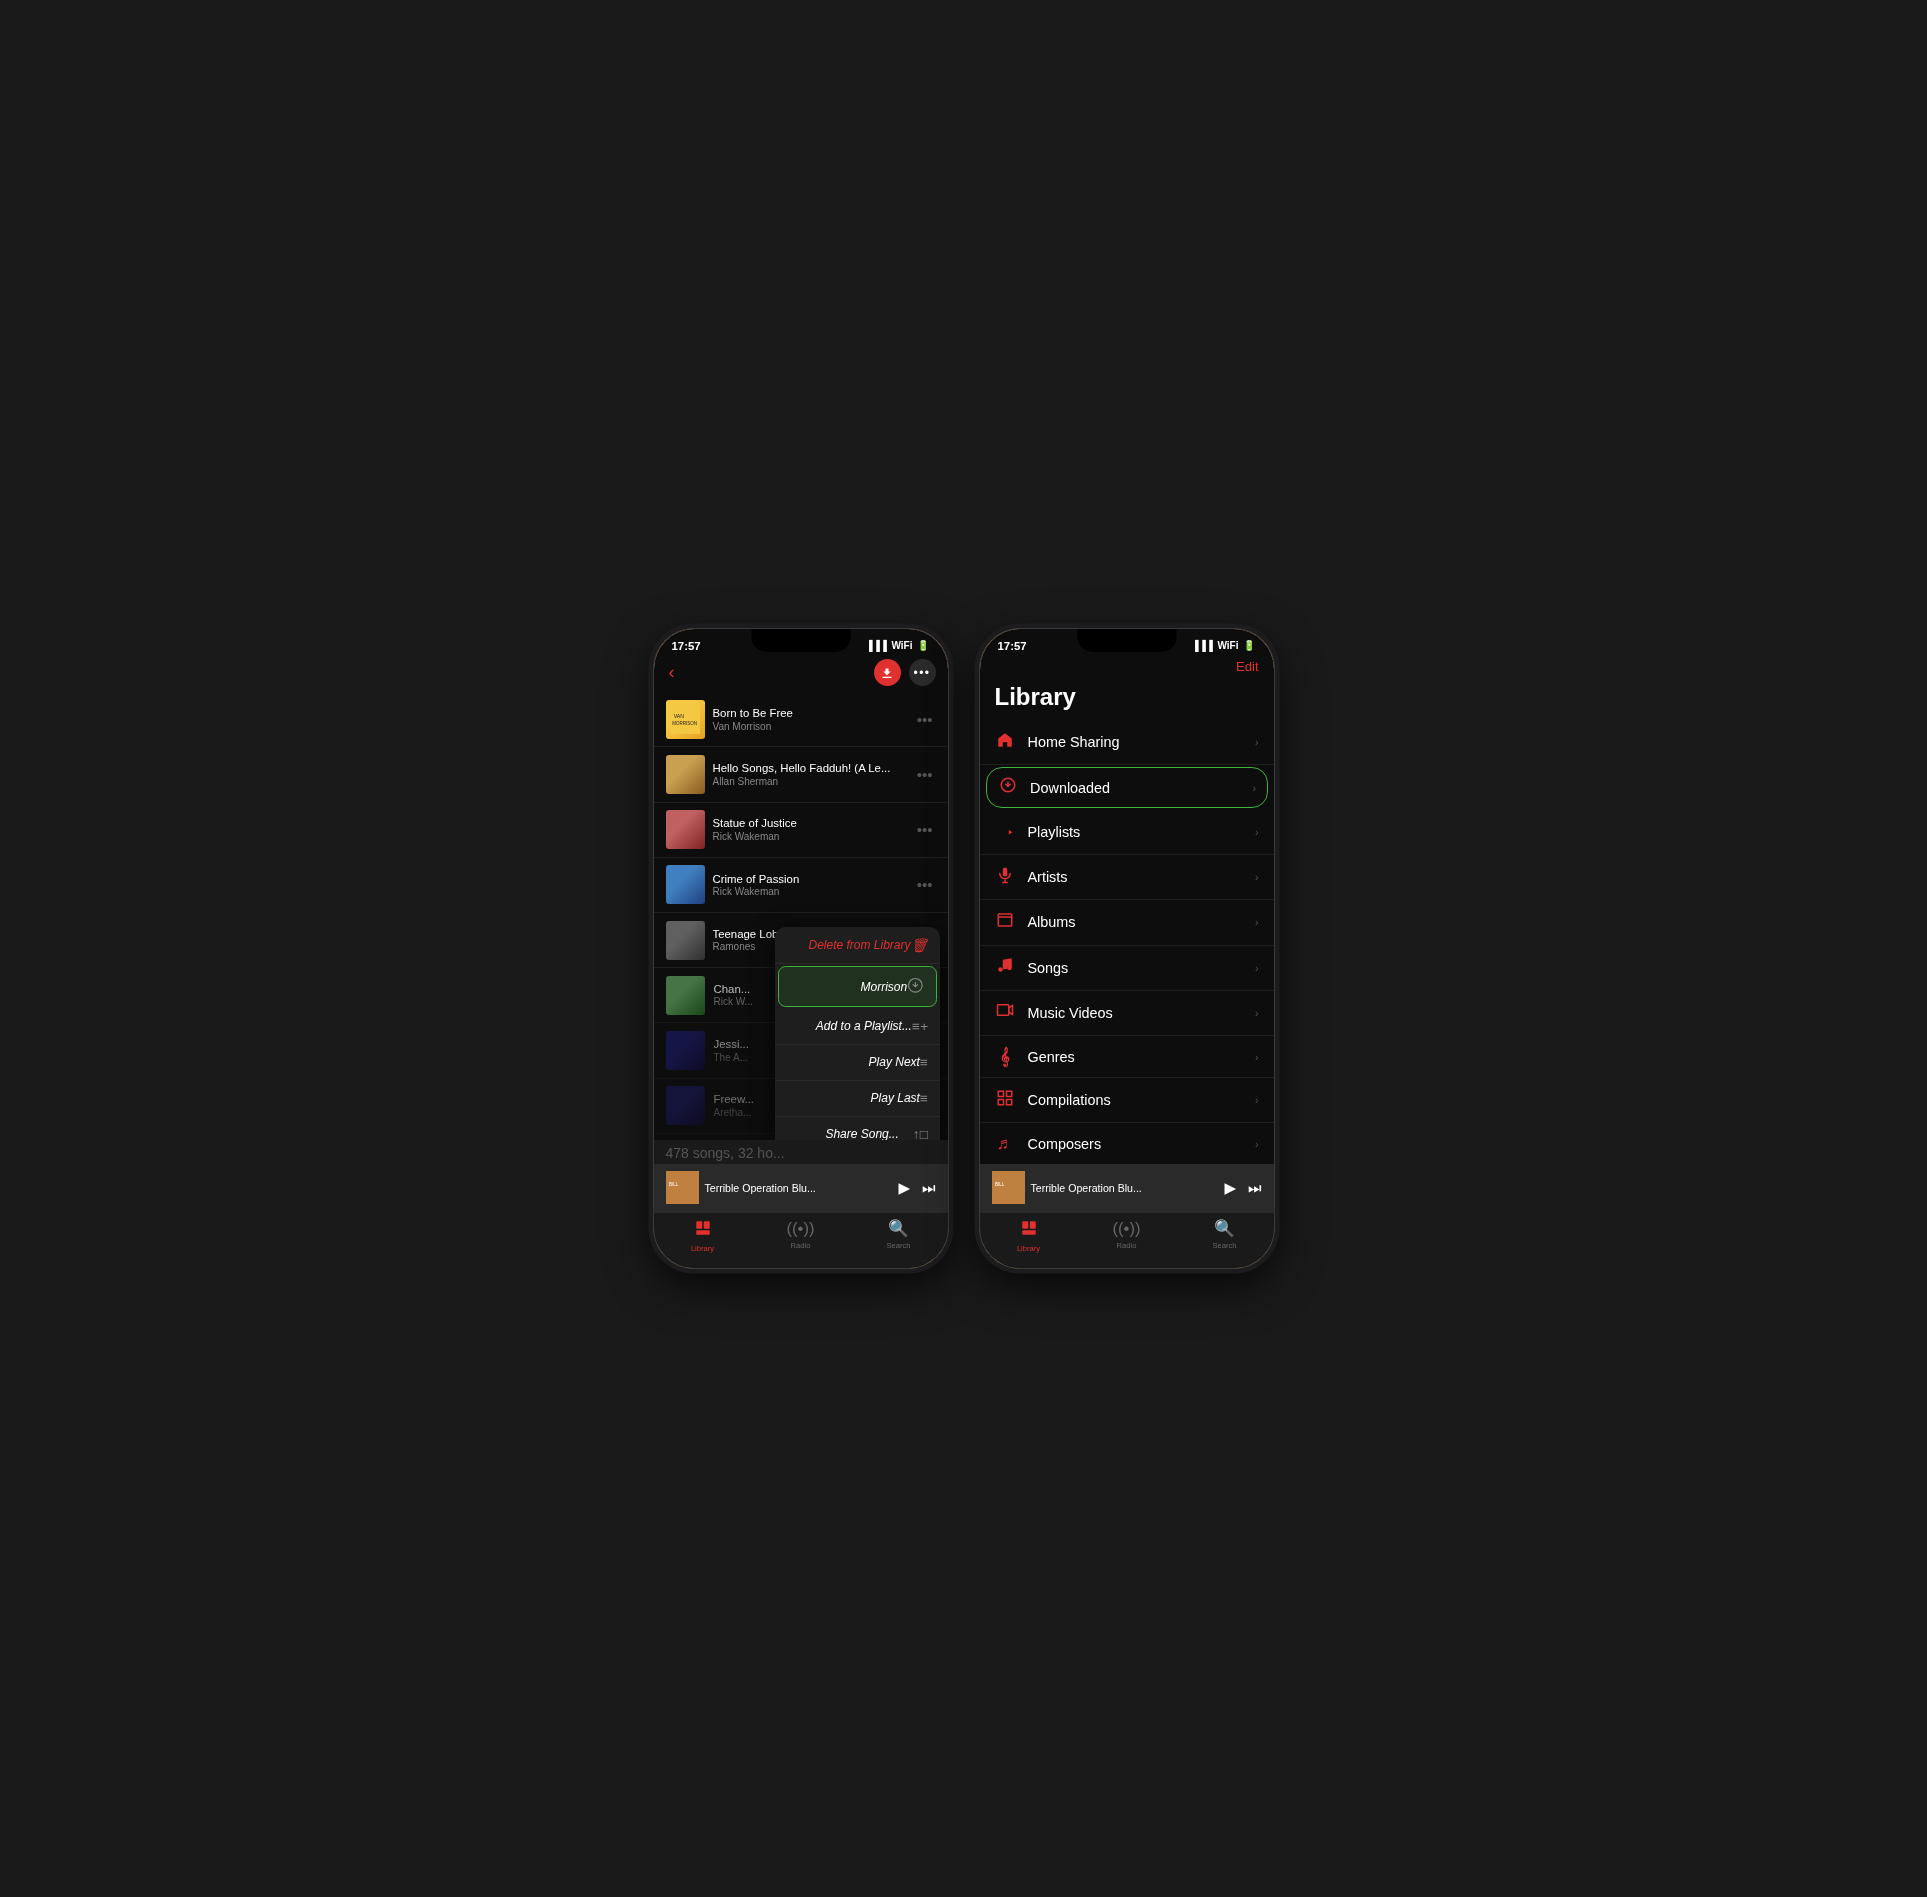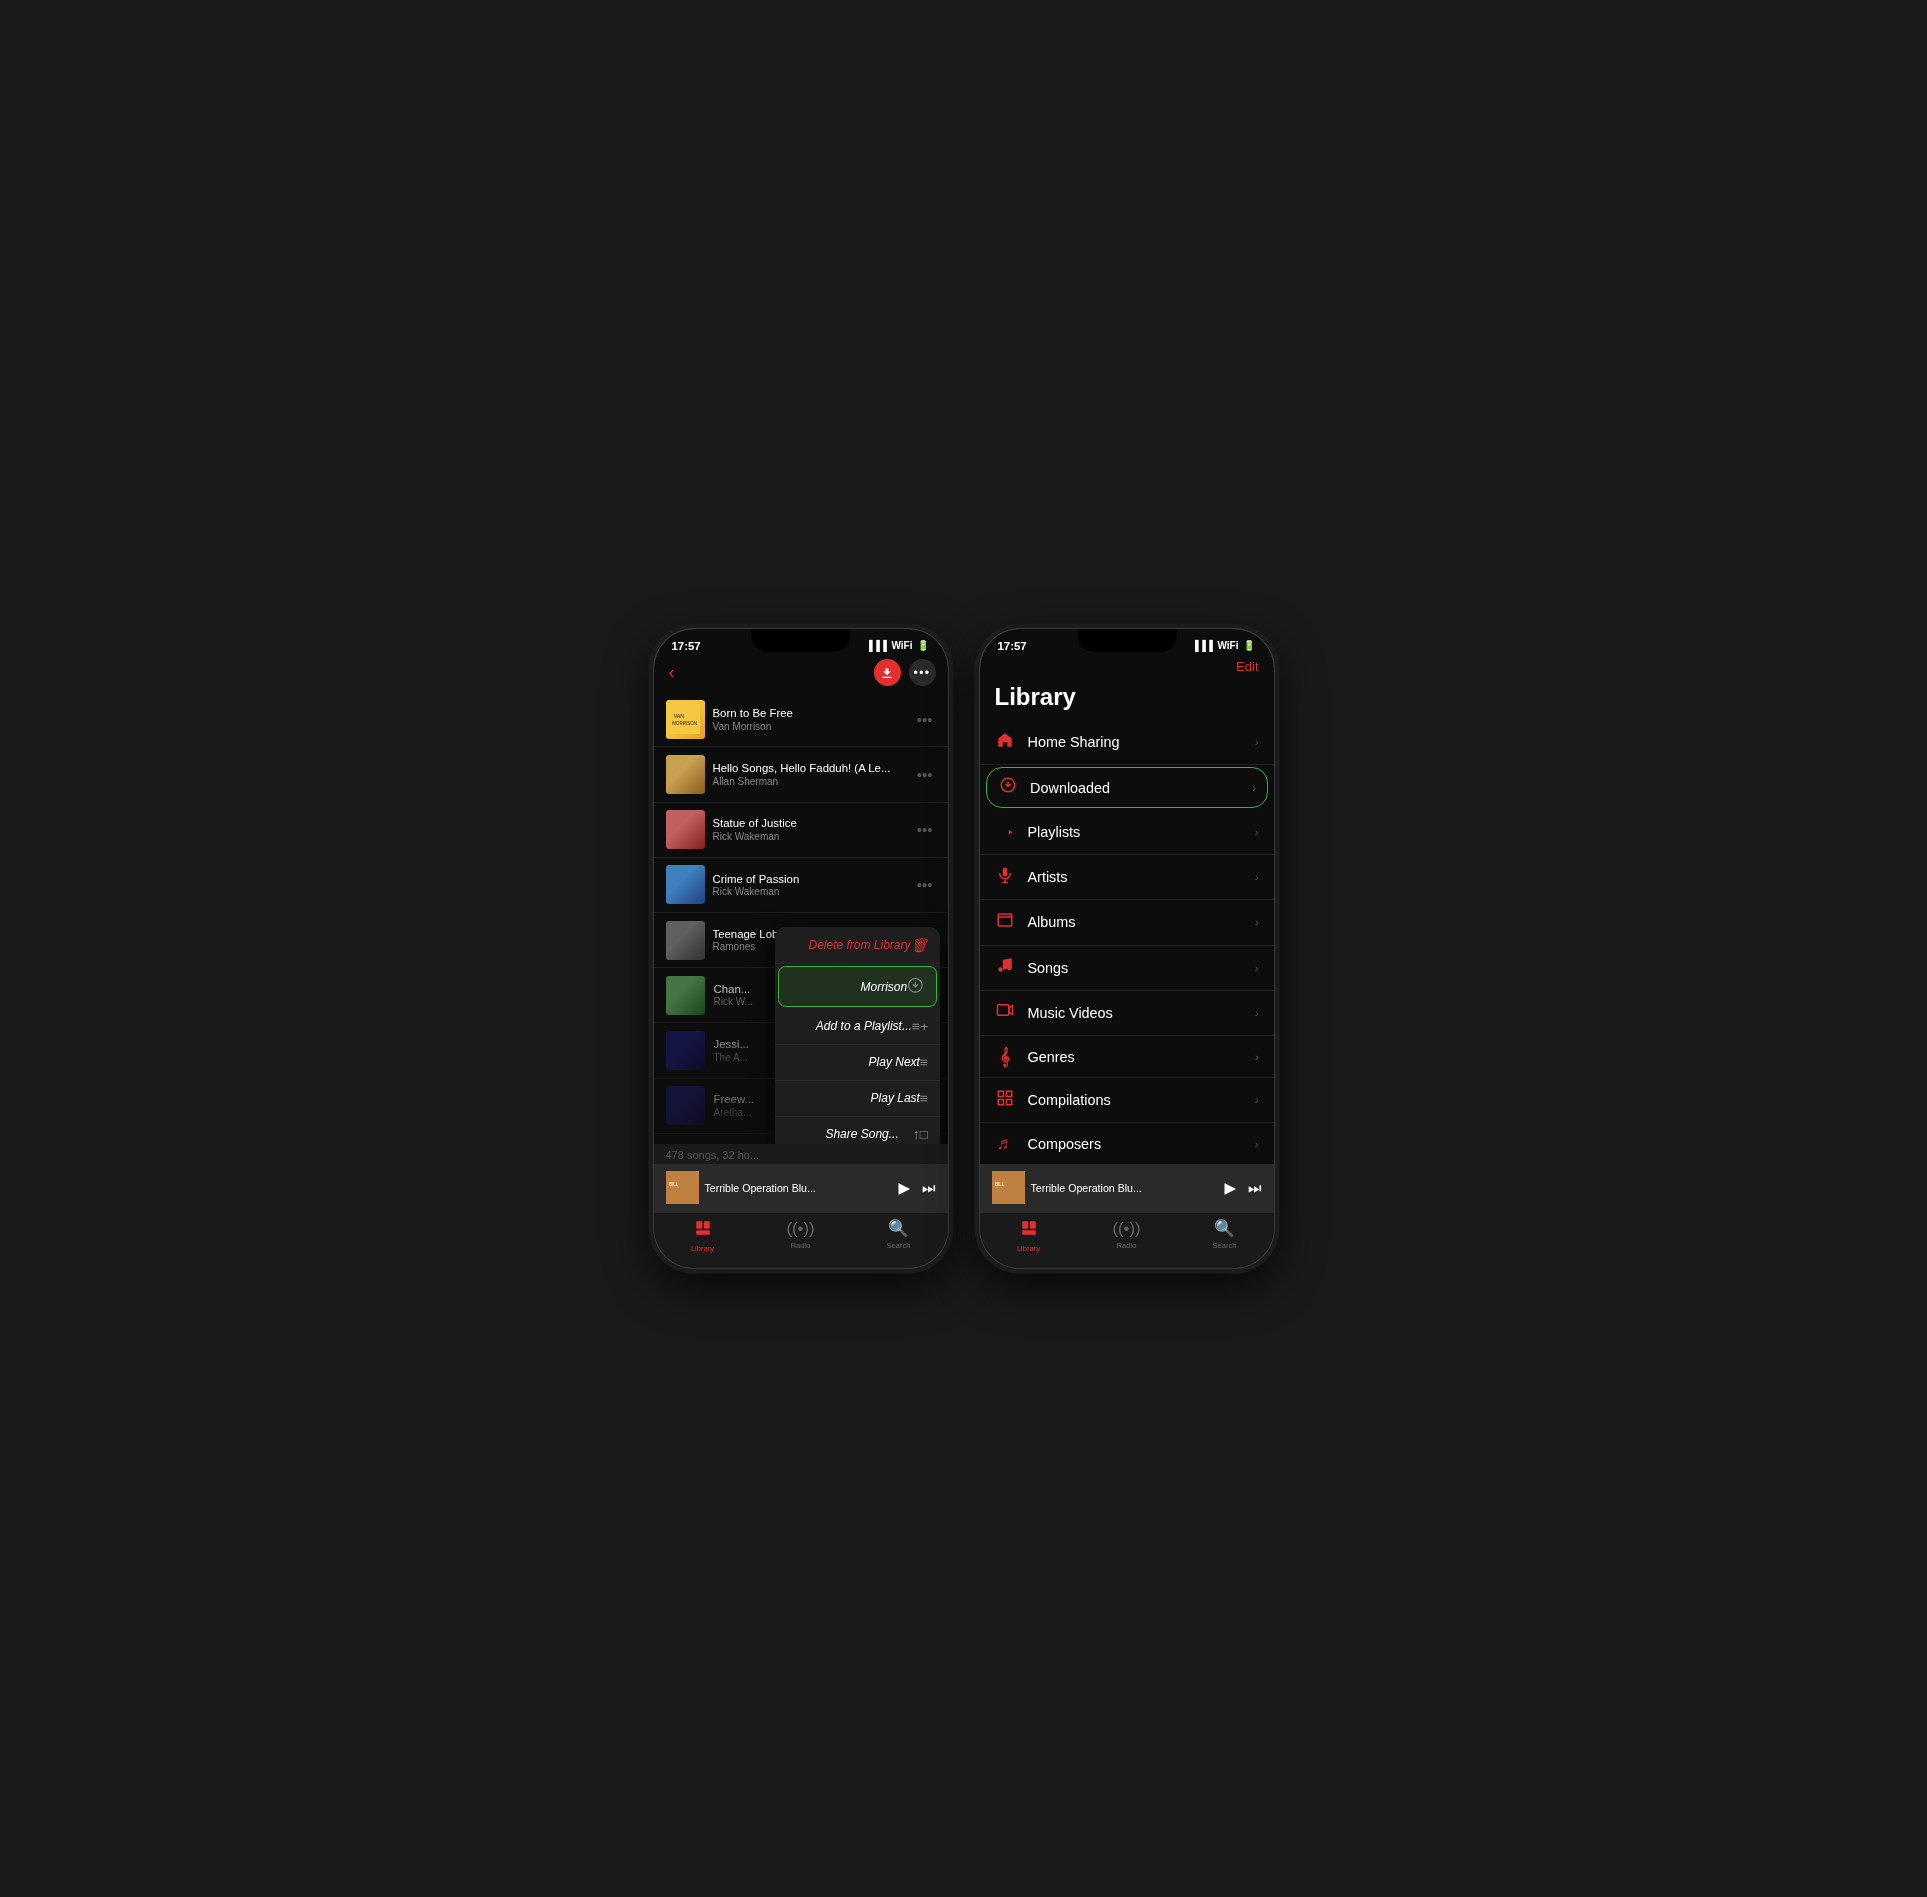--- a/index.html
+++ b/index.html
@@ -11,21 +11,21 @@
       min-height: 100vh;
       font-family: -apple-system, BlinkMacSystemFont, 'SF Pro Display', 'Helvetica Neue', sans-serif;
       gap: 30px;
       padding: 30px;
     }
 
     
     .phone {
       width: 296px;
       height: 641px;
-      background: #737373;
+      background: #fdba74;
       border-radius: 41px;
       border: 1.5px solid #3a3a3a;
       position: relative;
       overflow: hidden;
       box-shadow: 0 0 0 4.6px #1c1c1e, 0 15px 46px rgba(0,0,0,0.8);
     }
 
     
     .notch {
       position: absolute;
@@ -145,21 +145,21 @@
     }
     .ctx-item:last-child { border-bottom: none; gap: 14px; }
     .ctx-item.red-text { color: #e03030; }
     .ctx-icon { font-size: 13.7px; color: #888; }
     .ctx-icon.red { color: #e03030; }
 
     .footer-bar {
       background: #1a1a1a;
       padding: 4.6px 12px 3px;
       color: #555;
-      font-size: 11px;
+      font-size: 14px;
     }
 
     
     .mini-player {
       background: #2a2a2a;
       display: flex;
       align-items: center;
       padding: 7.6px 12px;
       gap: 6px;
     }

